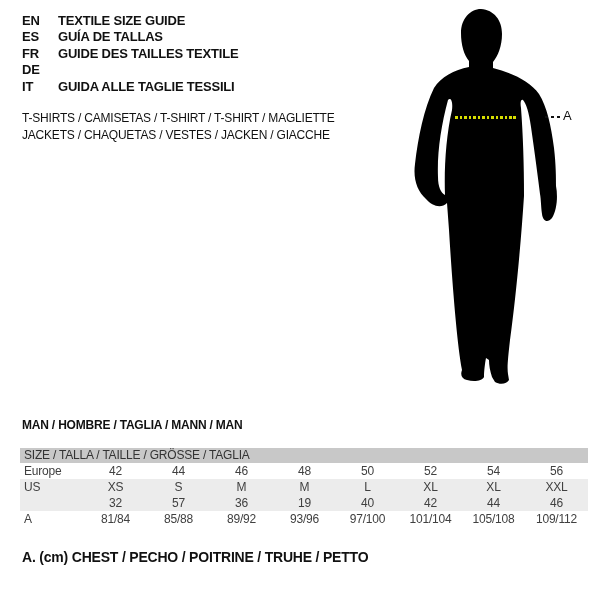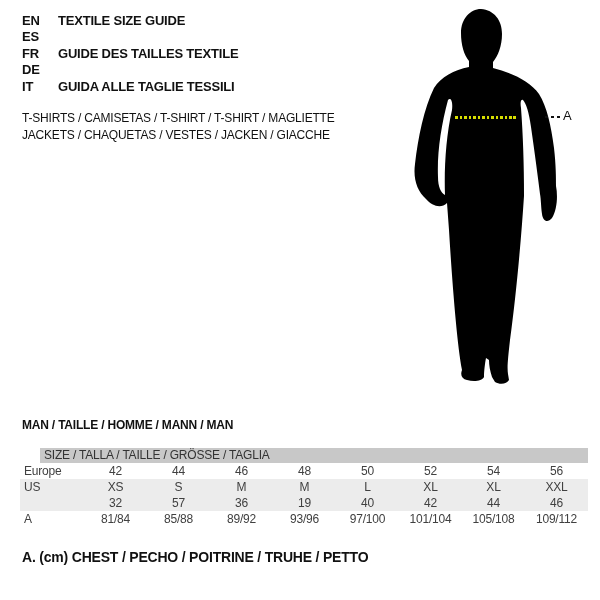--- a/index.html
+++ b/index.html
@@ -28,41 +28,42 @@
   .callout-dash{position:absolute;left:145px;top:116px;width:17px;height:2px;}
   .measure-label{position:absolute;left:163px;top:108px;font-size:13px;line-height:16px;color:var(--text-dark,#111);}
 
   
   .section-title{left:22px;top:418px;font-size:12px;font-weight:bold;letter-spacing:-0.2px;color:var(--text-dark,#111);}
 
   
   .size-table{left:20px;top:448px;width:568px;}
   .table-header{
     background:var(--bar-gray,#c8c8c8);height:15px;line-height:15px;
-    font-size:12px;letter-spacing:-0.2px;padding-left:4px;color:#333;margin-left:20px;
+    font-size:12px;letter-spacing:-0.2px;padding-left:4px;color:#333;
   }
   .trow{display:flex;height:16px;line-height:16px;font-size:12px;letter-spacing:-0.2px;color:var(--text-gray,#404040);}
   .trow.shaded{background:var(--row-gray,#ececec);}
   .tcell{text-align:center;}
   .tcell.label{width:64px;text-align:left;padding-left:4px;box-sizing:border-box;}
   .tcell.val{flex:1;}
 
   
   .footnote{left:22px;top:549px;font-size:14px;font-weight:bold;letter-spacing:-0.2px;color:var(--text-dark,#111);}
 </style>
 </head>
 <body>
 
 <div class="abs lang-list">
     <div class="lang-row">
       <div class="lang-code">EN</div>
       <div class="lang-label">TEXTILE SIZE GUIDE</div>
     </div>
     <div class="lang-row">
       <div class="lang-code">ES</div>
+      <div class="lang-label">GUÍA DE TALLAS</div>
     </div>
     <div class="lang-row">
       <div class="lang-code">FR</div>
       <div class="lang-label">GUIDE DES TAILLES TEXTILE</div>
     </div>
     <div class="lang-row">
       <div class="lang-code">DE</div>
     </div>
     <div class="lang-row">
       <div class="lang-code">IT</div>
@@ -117,21 +118,21 @@
       C438,187 441,193 445,195
       C444,168 446,136 452,110
       C453,102 451,97 448,100
       Z"></path>
   </svg>
   <div class="chest-line" style="background: repeating-linear-gradient(90deg, rgb(214, 221, 0) 0px, rgb(214, 221, 0) 2.5px, transparent 2.5px, transparent 4.5px);"></div>
   <div class="callout-dash" style="background: repeating-linear-gradient(90deg, rgb(17, 17, 17) 0px, rgb(17, 17, 17) 3px, transparent 3px, transparent 6px);"></div>
   <div class="measure-label">A</div>
 </div>
 
-<div class="abs section-title">MAN / TAILLE / HOMME / MANN / MAN</div>
+<div class="abs section-title">MAN / HOMBRE / TAGLIA / MANN / MAN</div>
 
 <div class="abs size-table">
   <div class="table-header">SIZE / TALLA / TAILLE / GRÖSSE / TAGLIA</div>
   <div>
       <div class="trow">
         <div class="tcell label">Europe</div>
         <div class="tcell val">42</div>
         <div class="tcell val">44</div>
         <div class="tcell val">46</div>
         <div class="tcell val">48</div>

